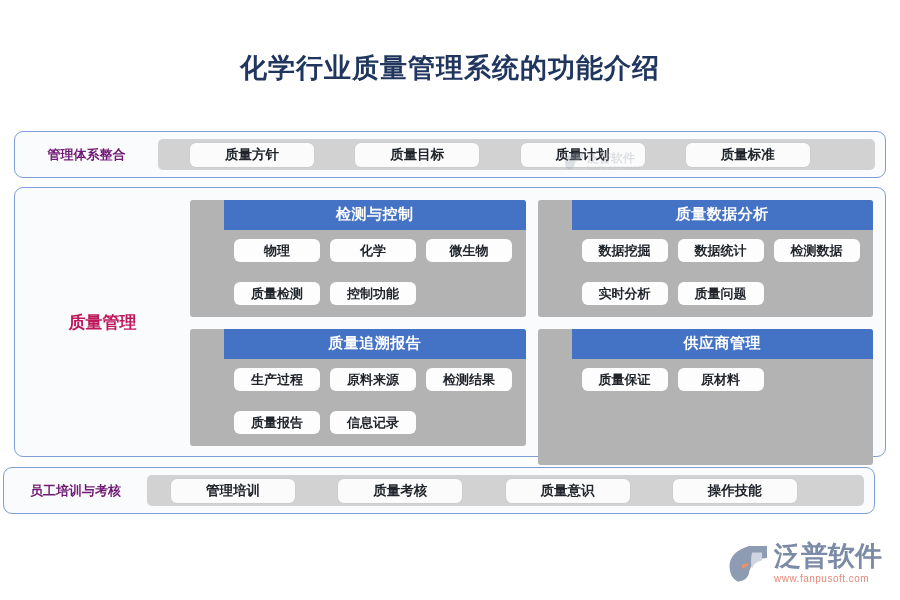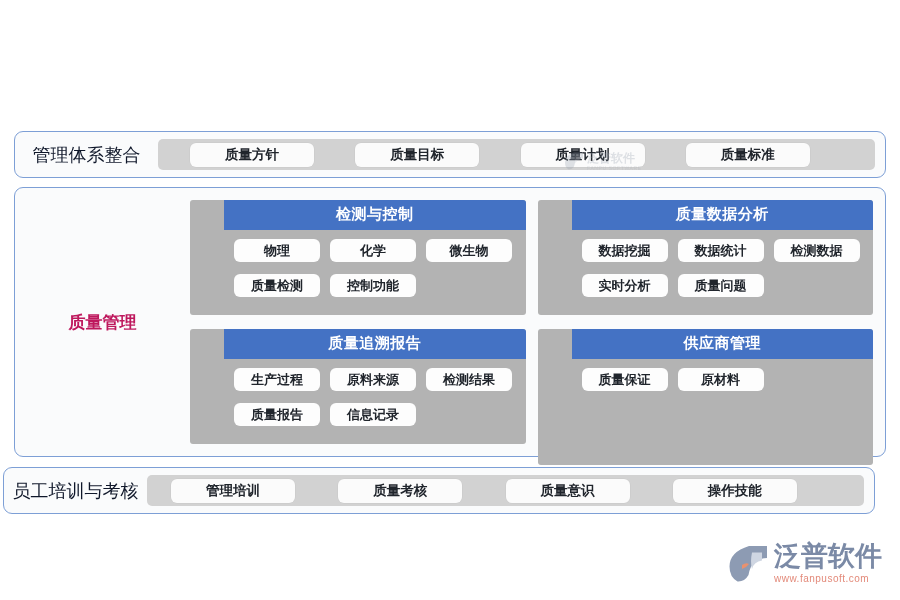--- a/index.html
+++ b/index.html
@@ -31,21 +31,21 @@
     border-radius:9px;
     background:#fafbfc;
   }
 
   
   .row-band{display:flex;align-items:stretch;}
   .row-label{
     flex:0 0 auto;
     width:143px;
     display:flex;align-items:center;justify-content:center;
-    font-size:18px;font-weight:normal;color:#0f172a;
+    font-size:13px;font-weight:bold;color:#701a75;
     white-space:nowrap;
   }
   .row-strip{
     flex:1 1 auto;
     margin:7px 10px 7px 0;
     background:#d2d2d2;
     border-radius:5px;
     display:flex;align-items:center;
     padding:0 24px;
     position:relative;
@@ -96,21 +96,21 @@
     color:#ffffff;
     font-size:15px;font-weight:bold;
     text-align:center;
     padding:5px 0 6px;
     letter-spacing:.5px;
     white-space:nowrap;
   }
   .card-body{
     padding:9px 10px 12px 10px;
     display:flex;flex-wrap:wrap;
-    gap:12px 10px;
+    gap:20px 10px;
     min-height:64px;
     align-content:flex-start;
   }
   .card-body .pill{
     background:#fdfdfd;
     border-radius:6px;
     height:23px;
     display:flex;align-items:center;justify-content:center;
     font-size:13px;font-weight:bold;color:#20252c;
     white-space:nowrap;
@@ -140,20 +140,21 @@
   .brand-mark{width:40px;height:38px;margin-right:6px;flex:0 0 auto;}
   .brand-txt{display:flex;flex-direction:column;}
   .brand-cn{font-size:27px;font-weight:bold;color:#7b8aa6;line-height:1;white-space:nowrap;}
   .brand-en{font-size:10px;color:#e38a7a;letter-spacing:.5px;margin-top:3px;white-space:nowrap;}
 </style>
 </head>
 <body>
 
 <div class="page">
 
+  <div class="title">化学行业质量管理系统的功能介绍</div>
 
   <div class="band row-band" style="left:14px;top:131px;width:872px;height:47px;">
     <div class="row-label">管理体系整合</div>
     <div class="row-strip top">
       <div class="pill">质量方针</div>
       <div class="spacer"></div>
       <div class="pill">质量目标</div>
       <div class="spacer"></div>
       <div class="pill">质量计划</div>
       <div class="spacer"></div>

